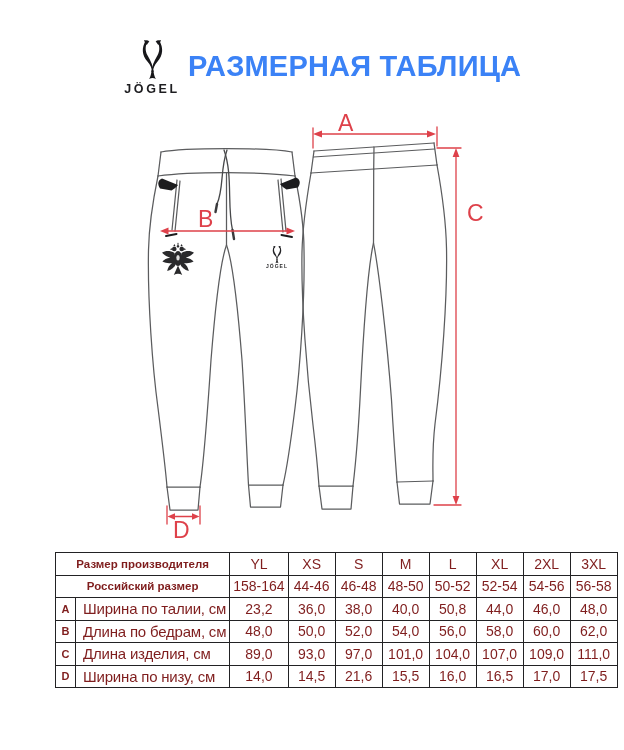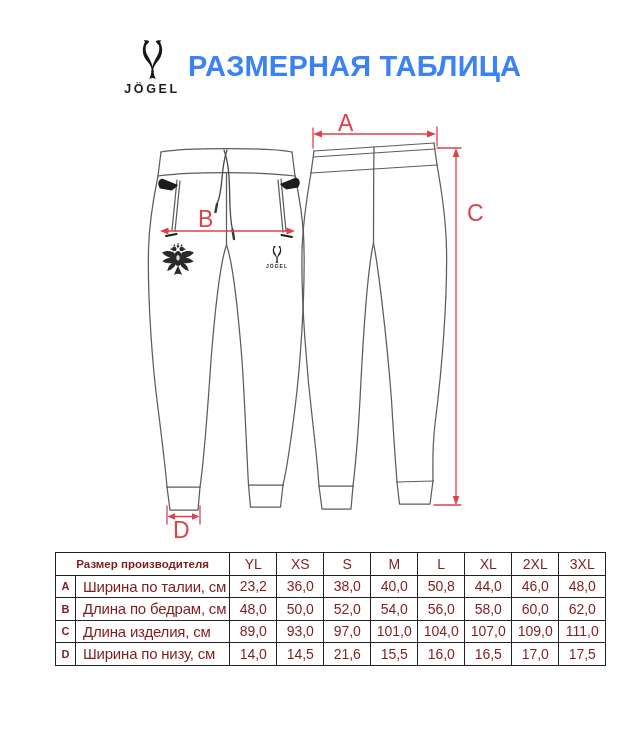--- a/index.html
+++ b/index.html
@@ -212,20 +212,31 @@
         <th class="grouphead" colspan="2">Размер производителя</th>
       <th>YL</th>
           <th>XS</th>
           <th>S</th>
           <th>M</th>
           <th>L</th>
           <th>XL</th>
           <th>2XL</th>
           <th>3XL</th>
         </tr>
+      <tr>
+        <th class="grouphead" colspan="2">Российский размер</th>
+      <td>158-164</td>
+          <td>44-46</td>
+          <td>46-48</td>
+          <td>48-50</td>
+          <td>50-52</td>
+          <td>52-54</td>
+          <td>54-56</td>
+          <td>56-58</td>
+        </tr>
     </thead>
     <tbody>
         <tr>
           <th class="letter">A</th>
           <td class="param">Ширина по талии, см</td>
           <td>23,2</td>
           <td>36,0</td>
           <td>38,0</td>
           <td>40,0</td>
           <td>50,8</td>

